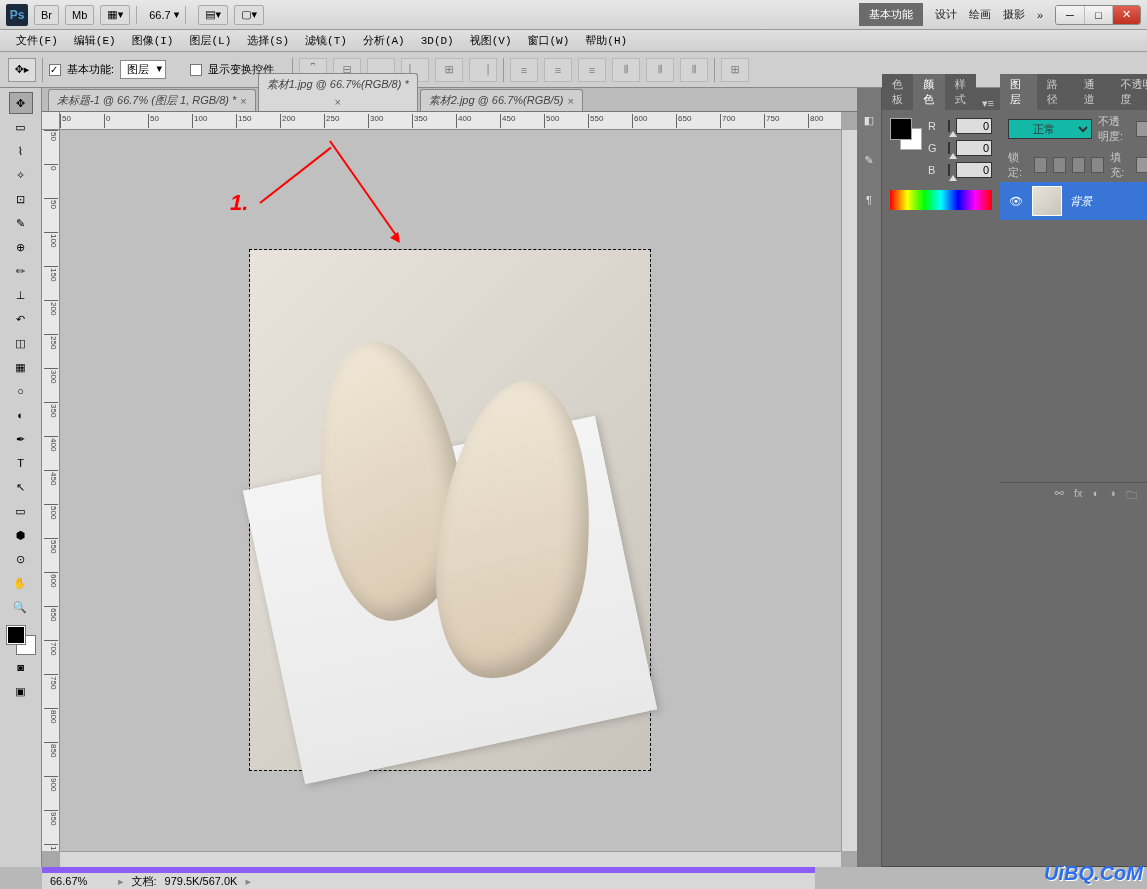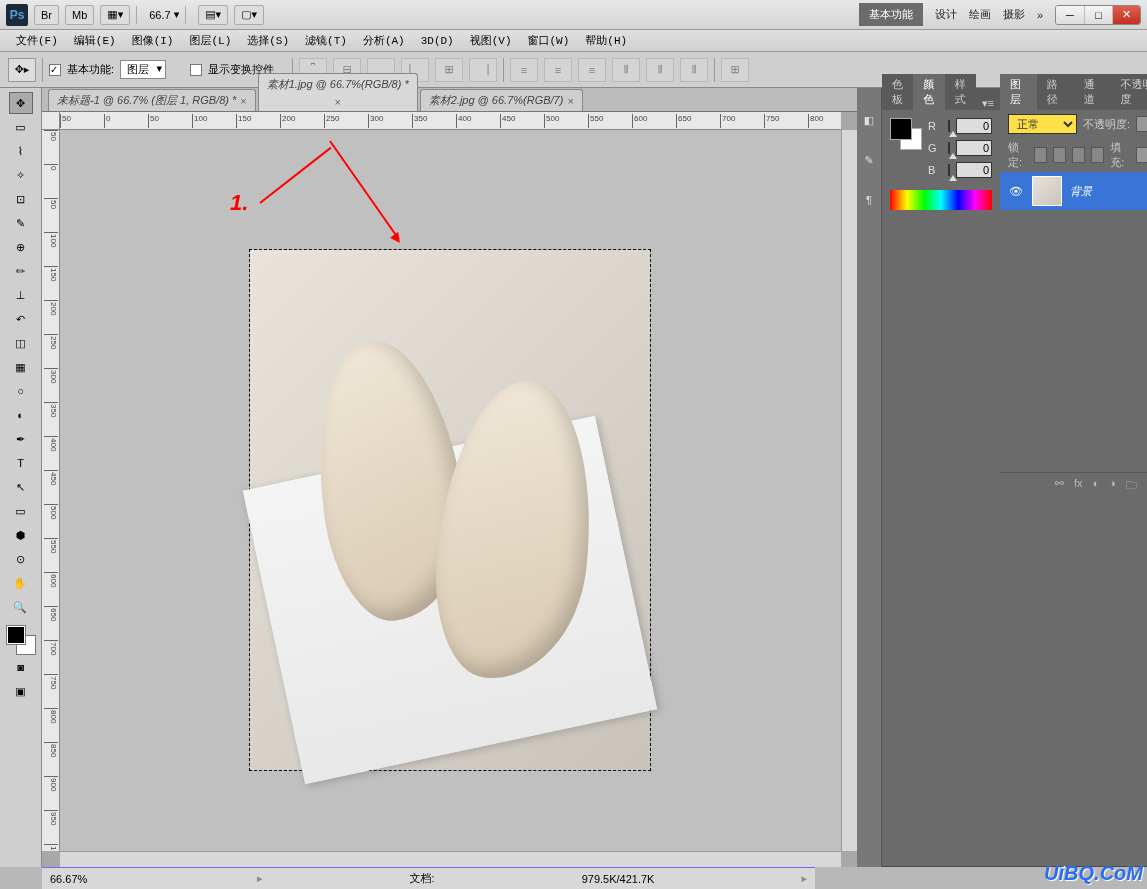--- a/index.html
+++ b/index.html
@@ -94,35 +94,35 @@
 .slider-thumb { position: absolute; left: 0; bottom: -6px; width: 0; height: 0; border-left: 4px solid transparent; border-right: 4px solid transparent; border-bottom: 6px solid #ddd; }
 .color-input { width: 36px; background: #ddd; border: 1px solid #333; padding: 1px 2px; text-align: right; }
 .color-swatch-pair { position: relative; width: 32px; height: 32px; margin-right: 6px; }
 .fg-sw { position: absolute; top: 0; left: 0; width: 22px; height: 22px; background: #000; border: 1px solid #aaa; }
 .bg-sw { position: absolute; bottom: 0; right: 0; width: 22px; height: 22px; background: #fff; border: 1px solid #aaa; }
 .spectrum { height: 20px; background: linear-gradient(to right, #f00, #ff0, #0f0, #0ff, #00f, #f0f, #f00); margin-top: 6px; }
 
 .panel-gap { flex: 1; background: #787878; }
 
 .layers-opts { display: flex; align-items: center; gap: 6px; padding: 4px 8px; background: #6b6b6b; color: #ccc; }
-.blend-dd { flex: 1; background: #fde047; border: 1px solid #333; padding: 2px 4px; color: #333; }
+.blend-dd { flex: 1; background: #14b8a6; border: 1px solid #333; padding: 2px 20px; color: #333; }
 .opacity-input { width: 44px; background: #999; border: 1px solid #555; padding: 1px 2px; text-align: right; color: #666; }
 .lock-row { display: flex; align-items: center; gap: 6px; padding: 2px 8px; color: #ccc; }
 .lock-icon { width: 16px; height: 16px; background: #888; border: 1px solid #555; }
 
 .layer-list { background: #6b6b6b; min-height: 300px; }
 .layer-row { display: flex; align-items: center; height: 38px; background: #3875d7; color: #fff; padding: 0 8px; gap: 8px; }
 .layer-vis { width: 16px; height: 16px; display: flex; align-items: center; justify-content: center; }
 .layer-thumb { width: 30px; height: 30px; background: linear-gradient(135deg, #e8e4dc, #c8c4bc); border: 1px solid #fff; }
 .layer-lock { margin-left: auto; }
 
 .layer-footer { display: flex; justify-content: flex-end; gap: 10px; padding: 4px 8px; background: #6b6b6b; border-top: 1px solid #555; color: #bbb; }
 
 
-.statusbar { height: 22px; background: #d8d8d8; border-top: 1px solid #8b5cf6; display: flex; align-items: center; padding: 0 8px; gap: 8px; position: absolute; bottom: 0; left: 42px; width: 773px; justify-content: space-between; }
+.statusbar { height: 22px; background: #d8d8d8; border-top: 6px solid #8b5cf6; display: flex; align-items: center; padding: 0 8px; gap: 8px; position: absolute; bottom: 0; left: 42px; width: 773px; }
 .status-zoom { width: 60px; }
 .status-sep { color: #888; }
 
 .watermark { position: absolute; right: 4px; bottom: 4px; font-size: 20px; font-weight: bold; font-style: italic; color: #2a6eef; text-shadow: 1px 1px 0 #fff; }
 </style>
 </head>
 <body>
 
 <div class="titlebar">
   <div class="ps-logo">Ps</div>
@@ -226,21 +226,21 @@
     <div class="doctabs">
       <div class="doctab">
           <span>未标题-1 @ 66.7% (图层 1, RGB/8) *</span>
           <span class="x">×</span>
         </div>
       <div class="doctab active">
           <span>素材1.jpg @ 66.7%(RGB/8) *</span>
           <span class="x">×</span>
         </div>
       <div class="doctab">
-          <span>素材2.jpg @ 66.7%(RGB/7)</span>
+          <span>素材2.jpg @ 66.7%(RGB/5)</span>
           <span class="x">×</span>
         </div>
     </div>
     <div class="canvas-wrap">
       <div class="ruler-corner"></div>
       <div class="ruler-h" id="rh">
           <div class="ruler-tick" style="left: 0px;">50</div>
           <div class="ruler-tick" style="left: 44px;">0</div>
           <div class="ruler-tick" style="left: 88px;">50</div>
           <div class="ruler-tick" style="left: 132px;">100</div>
@@ -391,17 +391,17 @@
         </div>
       </div>
     </div>
   </div>
 </div>
 
 <div class="statusbar">
   <span class="status-zoom">66.67%</span>
   <span class="status-sep">▸</span>
   <span>文档:</span>
-  <span>979.5K/421.7K</span>
+  <span>979.5K/567.0K</span>
   <span class="status-sep">▸</span>
 </div>
 
 <div class="watermark">UiBQ.CoM</div>
 
 </body></html>

